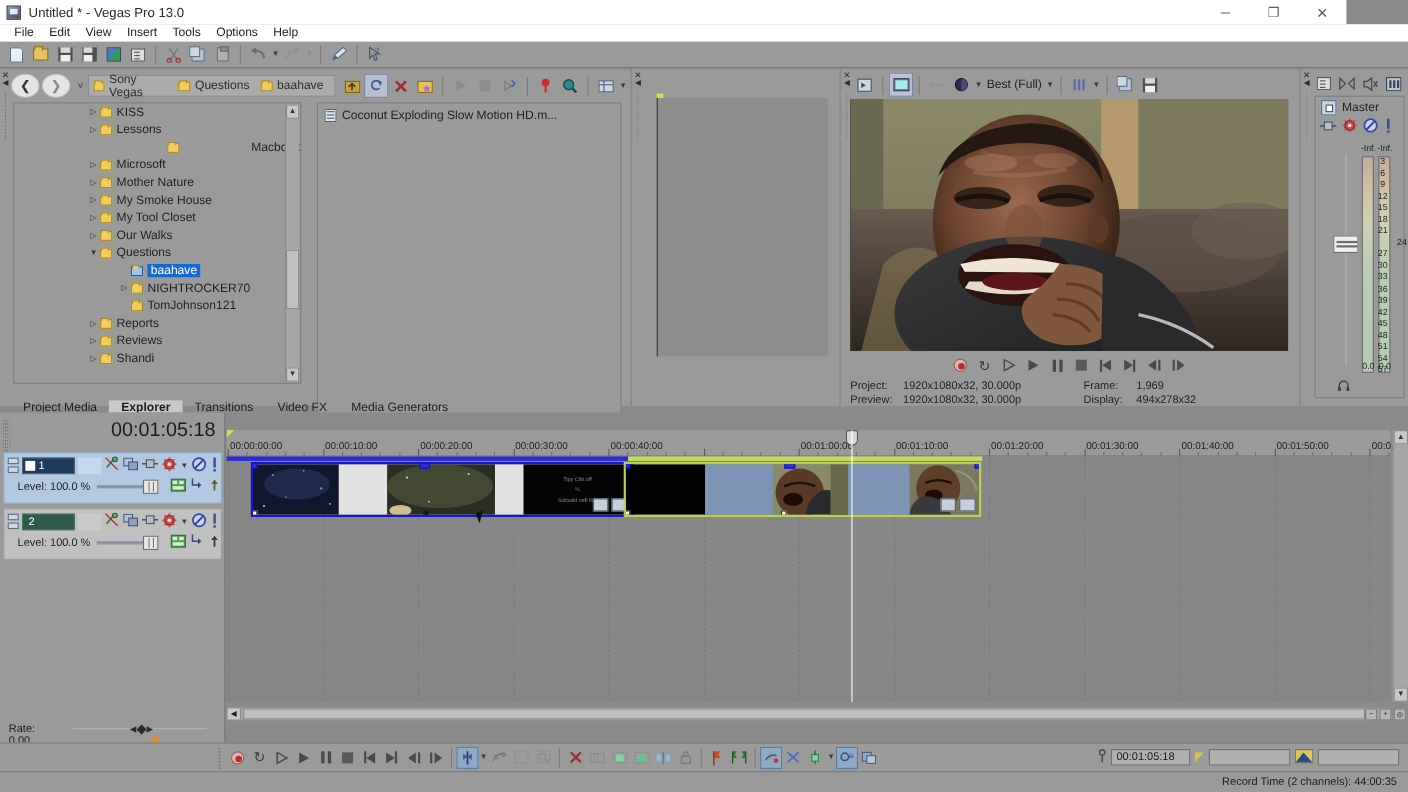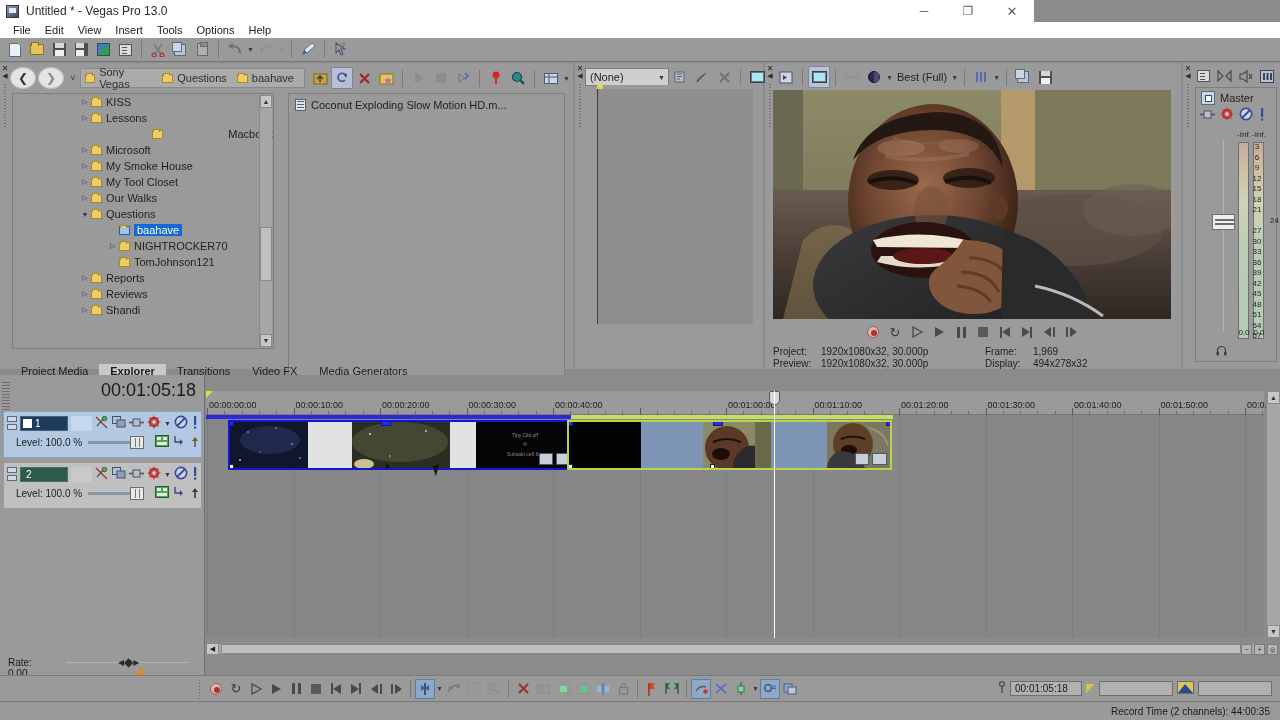--- a/index.html
+++ b/index.html
@@ -7,21 +7,21 @@
     width: 1280px; height: 720px; overflow: hidden;
     font-family: "Liberation Sans", sans-serif;
     font-size: 11px; color: #1a1a1a;
     background: #8b8b8b;
     -webkit-font-smoothing: none;
   }
   #app { position: relative; width: 1280px; height: 720px; background: #8b8b8b; }
 
   
   .titlebar {
-    position: absolute; left:0; top:0; width:1034px; height:22px;
+    position: absolute; left:0; top:0; width:1224px; height:22px;
     background: #ffffff; display:flex; align-items:center;
   }
   .title-icon {
     width:13px; height:13px; margin-left:6px; margin-right:7px;
     background: linear-gradient(145deg,#8a9bb5,#3c4a60);
     border:1px solid #333; position:relative;
   }
   .title-icon::after{content:'';position:absolute;left:2px;top:2px;width:7px;height:5px;background:#e6ecf5;}
   .title-text { font-size:12px; color:#2b2b2b; }
   .win-btns { margin-left:auto; display:flex; height:22px; }
@@ -461,20 +461,25 @@
               <span class="lbl">Macbook</span>
             </div>
             <div class="tnode" style="padding-left: 80px;">
               <span class="arw" style="margin-left: -14px;">▷</span>
               <i class="tf"></i>
               <span class="lbl">Microsoft</span>
             </div>
             <div class="tnode" style="padding-left: 80px;">
               <span class="arw" style="margin-left: -14px;">▷</span>
               <i class="tf"></i>
+              <span class="lbl">Mother Nature</span>
+            </div>
+            <div class="tnode" style="padding-left: 80px;">
+              <span class="arw" style="margin-left: -14px;">▷</span>
+              <i class="tf"></i>
               <span class="lbl">My Smoke House</span>
             </div>
             <div class="tnode" style="padding-left: 80px;">
               <span class="arw" style="margin-left: -14px;">▷</span>
               <i class="tf"></i>
               <span class="lbl">My Tool Closet</span>
             </div>
             <div class="tnode" style="padding-left: 80px;">
               <span class="arw" style="margin-left: -14px;">▷</span>
               <i class="tf"></i>
@@ -544,49 +549,20 @@
         <div class="tab">Video FX</div>
         <div class="tab">Media Generators</div>
       </div>
     </div>
 
     <div class="panel" id="trimmer">
       <div class="gripper">
         <span class="grip-x">✕</span>
         <span class="grip-a">◀</span>
         <span class="grip-dots"></span>
-      </div>
-      <div class="tr-top">
-        <div class="combo">
-          <span class="cv">(None)</span>
-          <span class="carr">▼</span>
-        </div>
-        <div class="tbtn">
-          <svg width="14" height="14" viewBox="0 0 14 14">
-              <rect x="2" y="2" width="9" height="10" fill="#b6bcc6" stroke="#5a6270"></rect>
-              <path d="M4 4 H9 M4 6.5 H9 M4 9 H7" stroke="#5a6270"></path>
-            </svg>
-        </div>
-        <div class="tbtn">
-          <svg width="14" height="14" viewBox="0 0 14 14">
-              <path d="M11 3 L4 10 L2 12 L3 9 Z" fill="#8f96a2" stroke="#4a5260"></path>
-            </svg>
-        </div>
-        <div class="tbtn">
-          <svg width="13" height="13" viewBox="0 0 13 13">
-              <path d="M2 2 L11 11 M11 2 L2 11" stroke="#6f6f6f" stroke-width="2"></path>
-            </svg>
-        </div>
-        <div class="tsep"></div>
-        <div class="tbtn">
-          <svg width="15" height="13" viewBox="0 0 15 13">
-              <rect x="0.5" y="0.5" width="14" height="11" fill="#6e7686" stroke="#3a4050"></rect>
-              <rect x="2" y="2" width="11" height="8" fill="#a8e8f0"></rect>
-            </svg>
-        </div>
       </div>
       <div class="tr-ruler">
         <div class="yellowmark" style="left:0;top:0;"></div>
       </div>
       <div class="tr-canvas"></div>
       <div class="tr-transport">
         <div class="tbtn">
             <span class="g-loop">↻</span>
           </div>
         <div class="tbtn">

